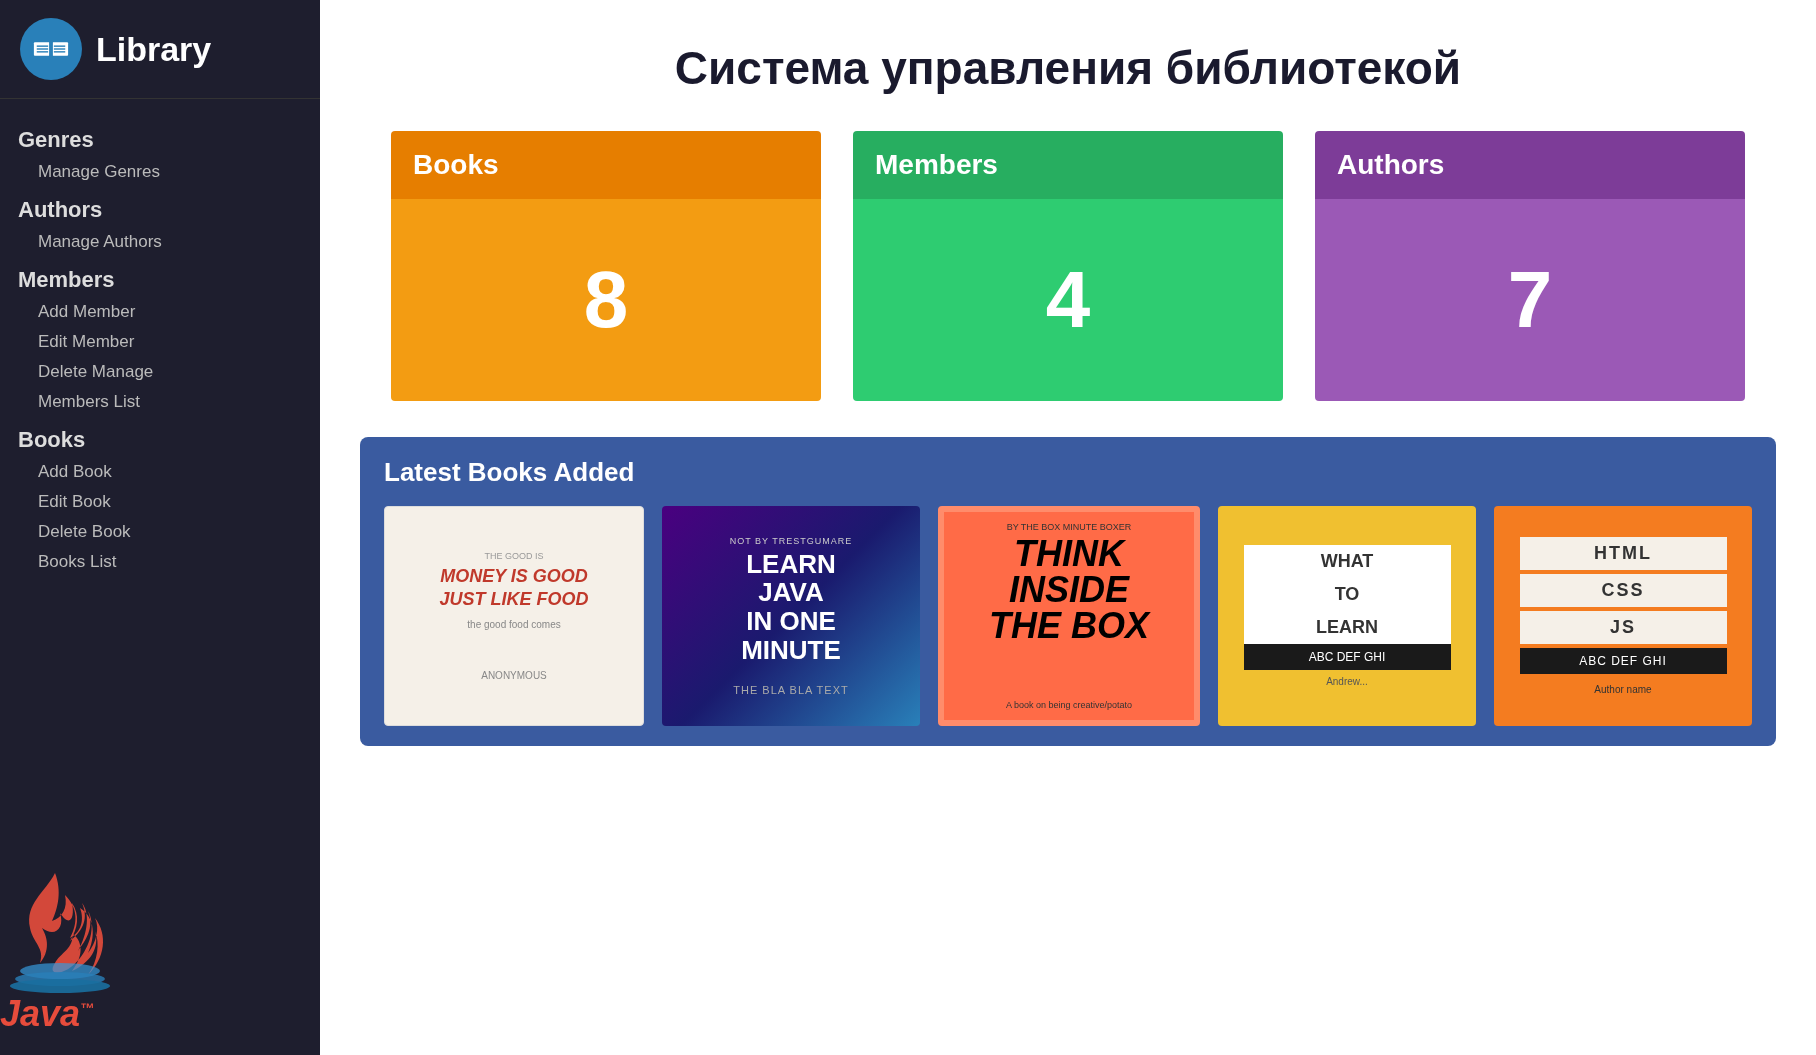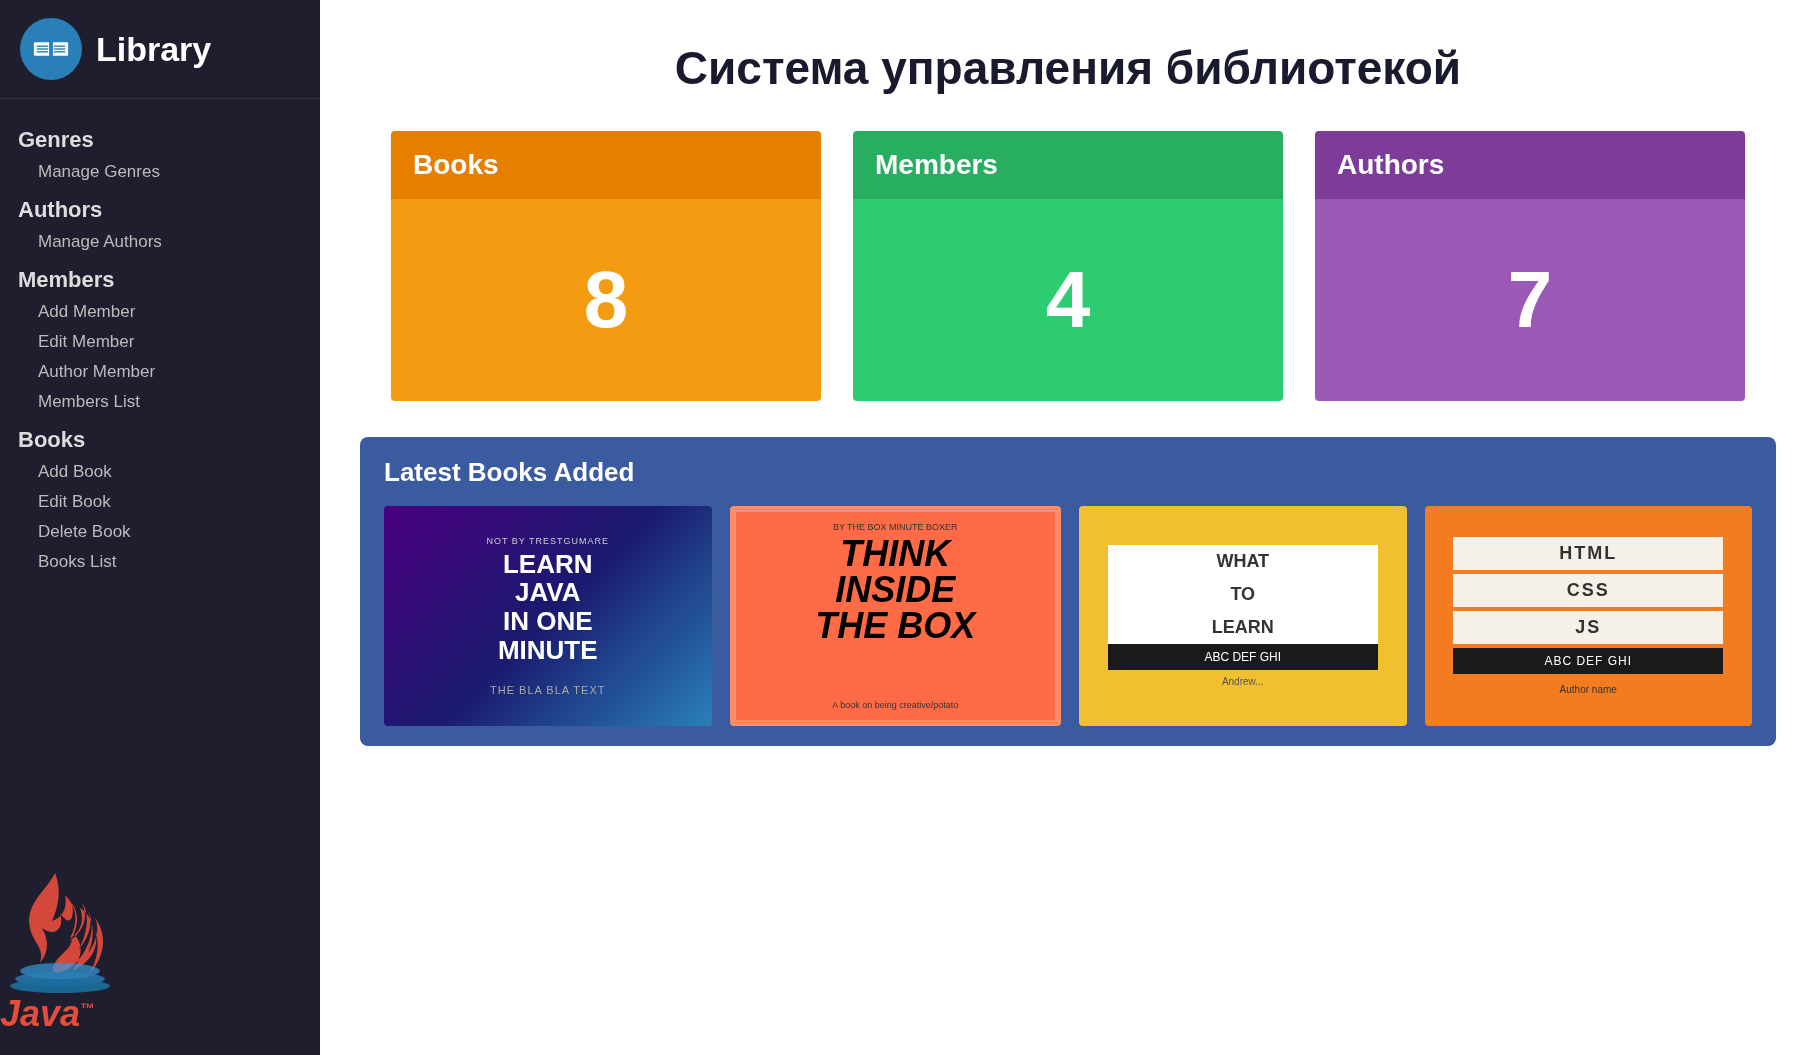--- a/index.html
+++ b/index.html
@@ -343,21 +343,21 @@
 
     <div class="nav-section-label">Genres</div>
     <a class="nav-item">Manage Genres</a>
 
     <div class="nav-section-label">Authors</div>
     <a class="nav-item">Manage Authors</a>
 
     <div class="nav-section-label">Members</div>
     <a class="nav-item">Add Member</a>
     <a class="nav-item">Edit Member</a>
-    <a class="nav-item">Author Member</a>
+    <a class="nav-item">Delete Manage</a>
     <a class="nav-item">Members List</a>
 
     <div class="nav-section-label">Books</div>
     <a class="nav-item">Add Book</a>
     <a class="nav-item">Edit Book</a>
     <a class="nav-item">Delete Book</a>
     <a class="nav-item">Books List</a>
   </nav>
 
   <div id="java-svg-area">
@@ -391,20 +391,27 @@
     <div class="stat-card">
       <div class="stat-card-header card-authors">Authors</div>
       <div class="stat-card-body card-authors-body">7</div>
     </div>
   </div>
 
   <div id="latest-books-section">
     <div id="latest-books-title">Latest Books Added</div>
     <div id="books-row">
 
+      <div class="book-card book-1">
+        <div style="font-size:9px;color:#999;margin-bottom:4px;">THE GOOD IS</div>
+        <div class="book-1-title">MONEY IS GOOD<br>JUST LIKE FOOD</div>
+        <div class="book-1-sub">the good food comes</div>
+        <div style="height:30px;"></div>
+        <div class="book-1-author">ANONYMOUS</div>
+      </div>
 
       <div class="book-card book-2">
         <div class="book-2-not-by">NOT BY TRESTGUMARE</div>
         <div class="book-2-title">LEARN<br>JAVA<br>IN ONE<br>MINUTE</div>
         <div class="book-2-subtitle">THE BLA BLA TEXT</div>
       </div>
 
       <div class="book-card book-3">
         <div class="book-3-by">BY THE BOX MINUTE BOXER</div>
         <div class="book-3-title">THINK<br>INSIDE<br>THE BOX</div>

